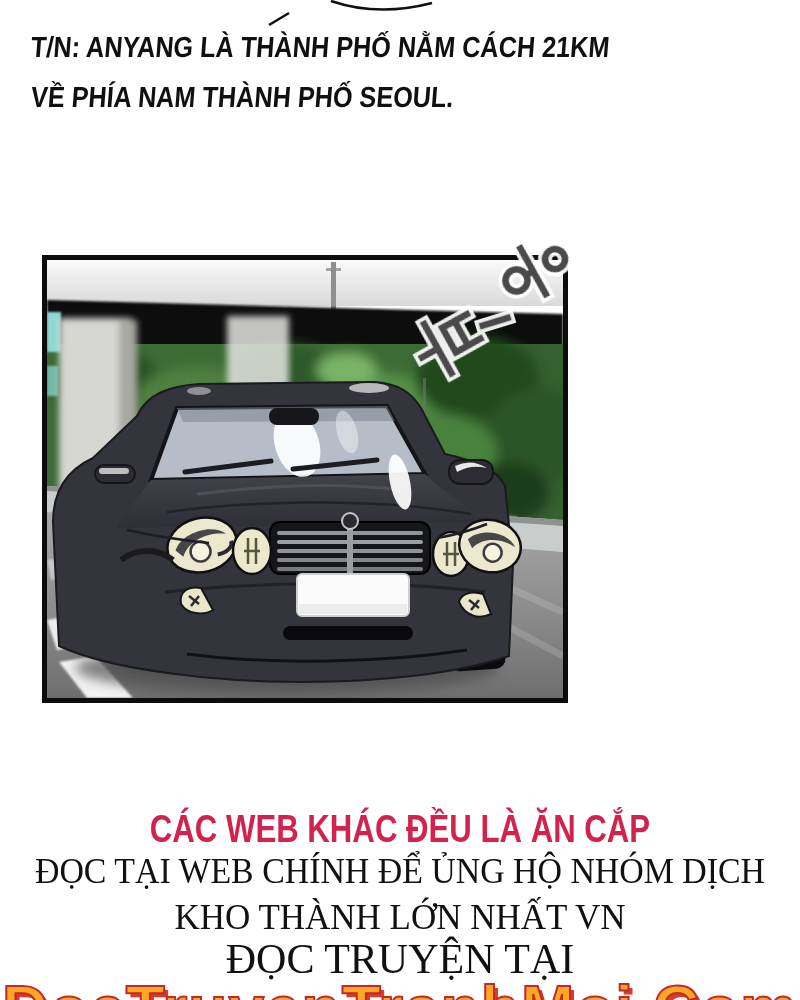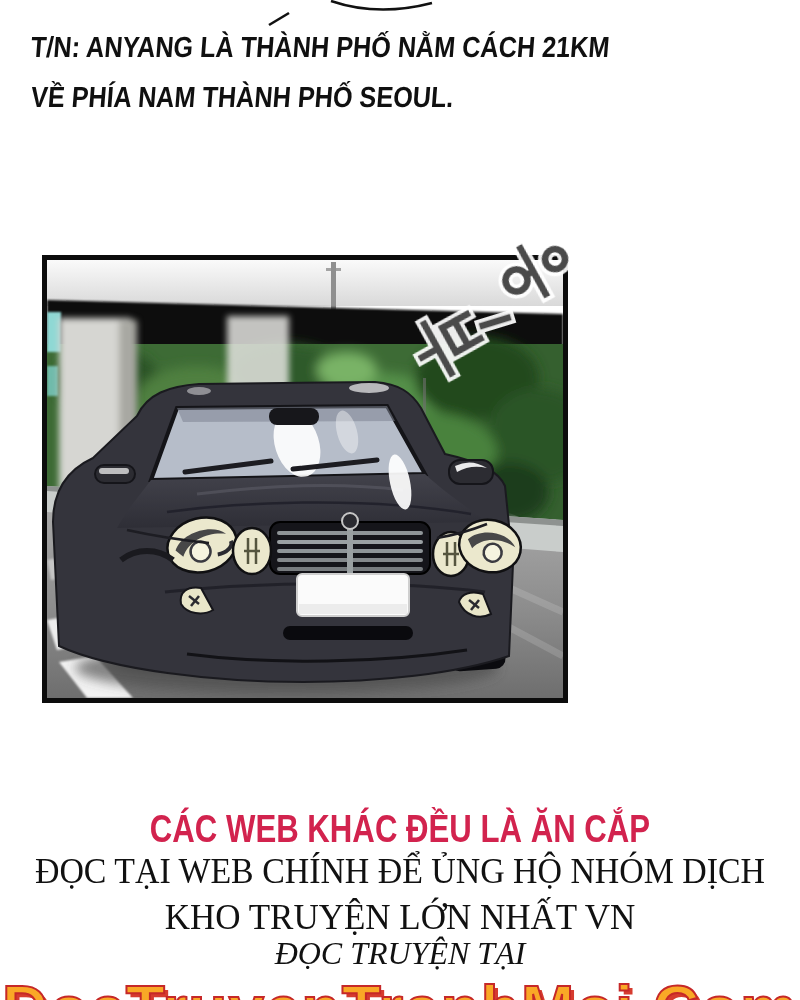--- a/index.html
+++ b/index.html
@@ -26,21 +26,21 @@
   .bubble-svg{left:265px;top:0px;}
   
   .sfx-svg{left:396px;top:224px;overflow:visible;z-index:5;}
   
   .footer-line{left:0;width:800px;text-align:center;white-space:nowrap;}
   .warn-red{top:808px;font-size:38px;font-weight:700;
     transform:scaleX(.82);transform-origin:50% 50%;letter-spacing:0;}
   .serif-line{font-family:"Liberation Serif", serif;color:#111111;}
   .f-l2{top:850px;font-size:36px;transform:scaleX(.94);transform-origin:50% 50%;}
   .f-l3{top:898px;font-size:35px;}
-  .f-l4{top:935px;font-size:32px;font-style:italic;}
+  .f-l4{top:935px;font-size:42px;}
   .watermark{
     top:972px;font-size:64px;font-weight:700;letter-spacing:1px;
     -webkit-text-stroke:2px #C62828;
     text-shadow:4px 4px 0 #D63B2F;
   }
 </style>
 </head>
 <body>
 
 <svg class="abs bubble-svg" width="185" height="32">
@@ -284,15 +284,15 @@
         <circle cx="30" cy="11" r="10"></circle>
         <path d="M 4,36 L 56,36 M 30,36 L 30,44"></path>
         <circle cx="30" cy="55" r="11"></circle>
       </g>
     </g>
   </g>
 </svg>
 
 <div class="abs footer-line warn-red" style="color: rgb(210, 35, 78);">CÁC WEB KHÁC ĐỀU LÀ ĂN CẮP</div>
 <div class="abs footer-line serif-line f-l2">ĐỌC TẠI WEB CHÍNH ĐỂ ỦNG HỘ NHÓM DỊCH</div>
-<div class="abs footer-line serif-line f-l3">KHO TRUYỆN LỚN NHẤT VN</div>
+<div class="abs footer-line serif-line f-l3">KHO THÀNH LỚN NHẤT VN</div>
 <div class="abs footer-line serif-line f-l4">ĐỌC TRUYỆN TẠI</div>
 <div class="abs footer-line watermark" style="color: rgb(249, 168, 38);">DocTruyenTranhMoi.Com</div>
 
 </body></html>

